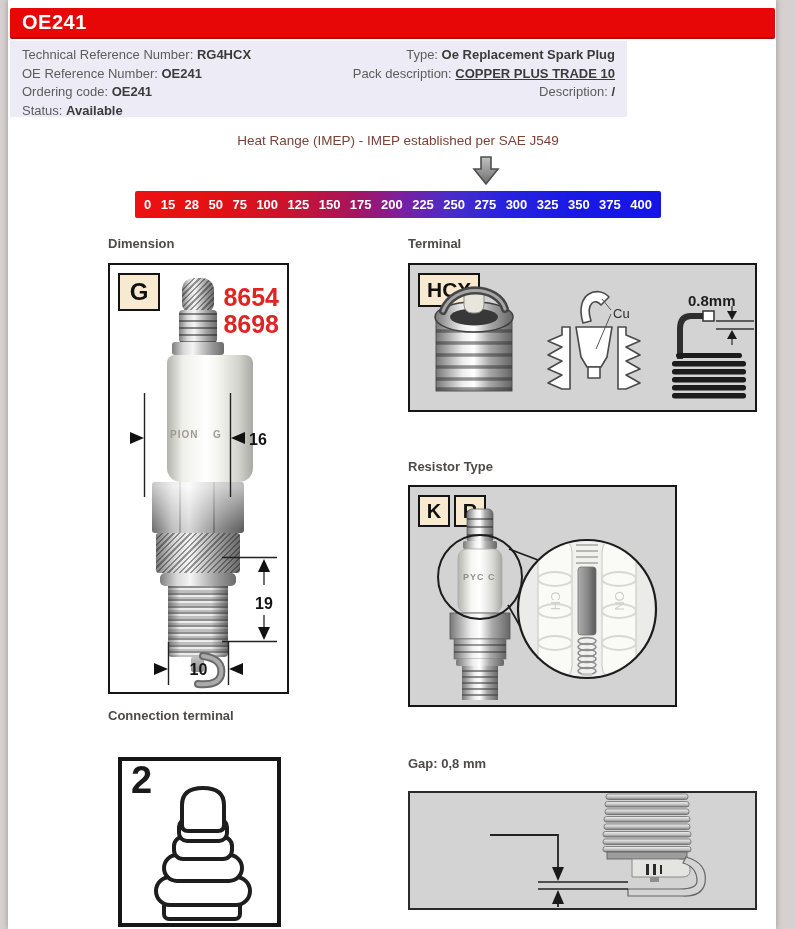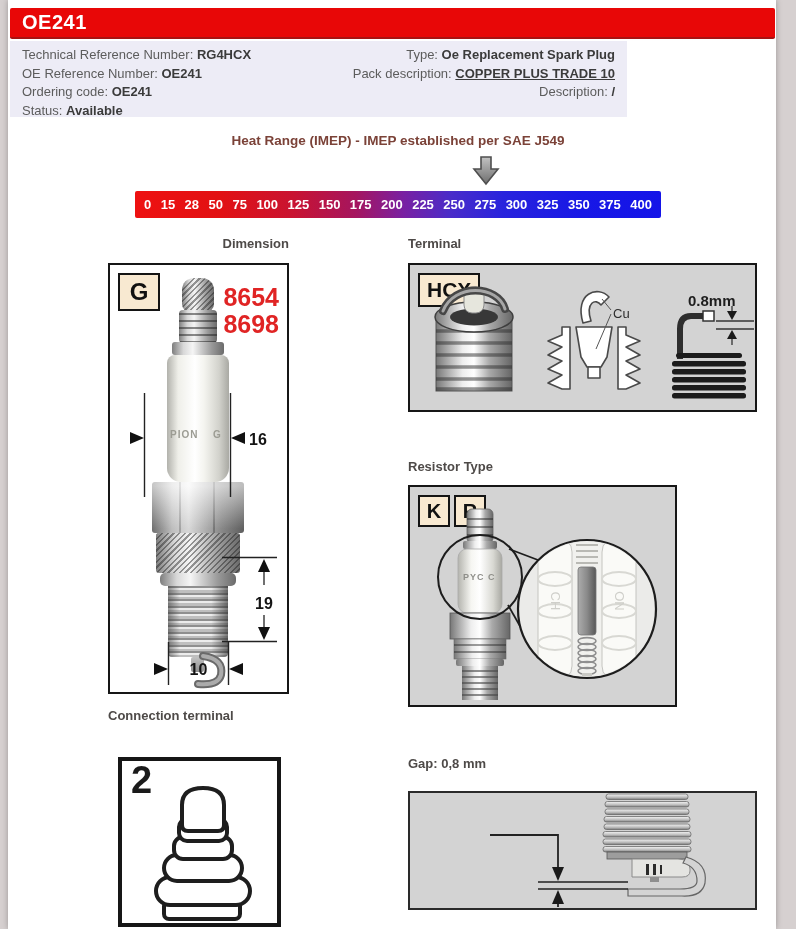--- a/index.html
+++ b/index.html
@@ -15,21 +15,21 @@
   
   .red-bar{left:10px;top:8px;width:765px;height:29px;background:#e80707;border-bottom:2px solid #a81212;border-radius:2px;}
   .red-bar .t{position:absolute;left:12px;top:3px;font-size:20px;font-weight:bold;color:#fff;letter-spacing:.5px;}
   
   .info{left:10px;top:41px;width:617px;height:76px;background:#edecf6;font-size:13px;color:#5c5c5c;}
   .info .col-l{position:absolute;left:12px;top:5px;line-height:18.5px;}
   .info .col-r{position:absolute;right:12px;top:5px;line-height:18.5px;text-align:right;}
   .info b{color:#3b3b3b;}
   .info .link{text-decoration:underline;cursor:pointer;}
   
-  .hr-title{left:0;top:133px;width:796px;text-align:center;font-size:13.5px;font-weight:bold;color:#7b4238;}
+  .hr-title{left:0;top:133px;width:796px;text-align:center;font-size:13.5px;font-weight:normal;color:#7b4238;}
   .hr-arrow{left:470px;top:155px;}
   .hr-bar{left:135px;top:191px;width:526px;height:27px;border-radius:2px;
     background:linear-gradient(90deg,#ee1111 0%,#e21113 16%,#c91331 30%,#a5155f 42%,#7920a2 51%,#4a2cc9 60%,#2823dd 70%,#1818e6 85%,#1414e8 100%);
     display:flex;align-items:center;justify-content:space-between;padding:0 9px;box-sizing:border-box;}
   .hr-bar span{color:#fff;font-size:13px;font-weight:bold;}
   
   .panel-title{font-size:13px;font-weight:bold;color:#4e4a48;}
   .pbox{box-sizing:border-box;border:2px solid #161616;}
   .graybox{background:#d3d3d3;}
   .whitebox{background:#ffffff;}
@@ -101,33 +101,33 @@
   <span>225</span>
   <span>250</span>
   <span>275</span>
   <span>300</span>
   <span>325</span>
   <span>350</span>
   <span>375</span>
   <span>400</span>
 </div>
 
-<div class="abs panel-title" style="left:108px;top:236px;width:181px;text-align:right;">Dimension</div>
+<div class="abs panel-title" style="left:108px;top:236px;width:181px;text-align:left;">Dimension</div>
 <div class="abs pbox whitebox" style="left:108px;top:263px;width:181px;height:431px;">
   <div class="badge" style="left:8px;top:8px;width:38px;height:34px;font-size:24px;">G</div>
   <div class="partnums">
     <div>8654</div>
     <div>8698</div>
   </div>
 
   <div>
     <div class="abs speckle" style="left:72px;top:13px;width:32px;height:34px;border-radius:12px 12px 8px 8px;"></div>
     <div class="abs knurl" style="left:69px;top:45px;width:38px;height:33px;border-radius:4px;"></div>
     <div class="abs metal" style="left:62px;top:77px;width:52px;height:13px;border-radius:3px;"></div>
-    <div class="abs ceramic" style="left:57px;top:90px;width:62px;height:127px;border-radius:8px 8px 14px 14px;">
+    <div class="abs ceramic" style="left:57px;top:90px;width:86px;height:127px;border-radius:8px 8px 14px 14px;">
       <span class="ins-print" style="left:3px;top:74px;">PION</span>
       <span class="ins-print" style="left:46px;top:74px;">G</span>
     </div>
     <div class="abs hexfacets" style="left:42px;top:217px;width:92px;height:51px;border-radius:3px;"></div>
     <div class="abs speckle" style="left:46px;top:268px;width:84px;height:40px;border-radius:3px;"></div>
     <div class="abs metal" style="left:50px;top:308px;width:76px;height:13px;border-radius:5px;"></div>
     <div class="abs threads" style="left:58px;top:321px;width:60px;height:71px;border-radius:0 0 4px 4px;"></div>
     <div class="abs" style="left:81px;top:392px;width:13px;height:15px;background:linear-gradient(#c2c2c2,#8e8e8e);border-radius:2px;"></div>
   </div>
 

